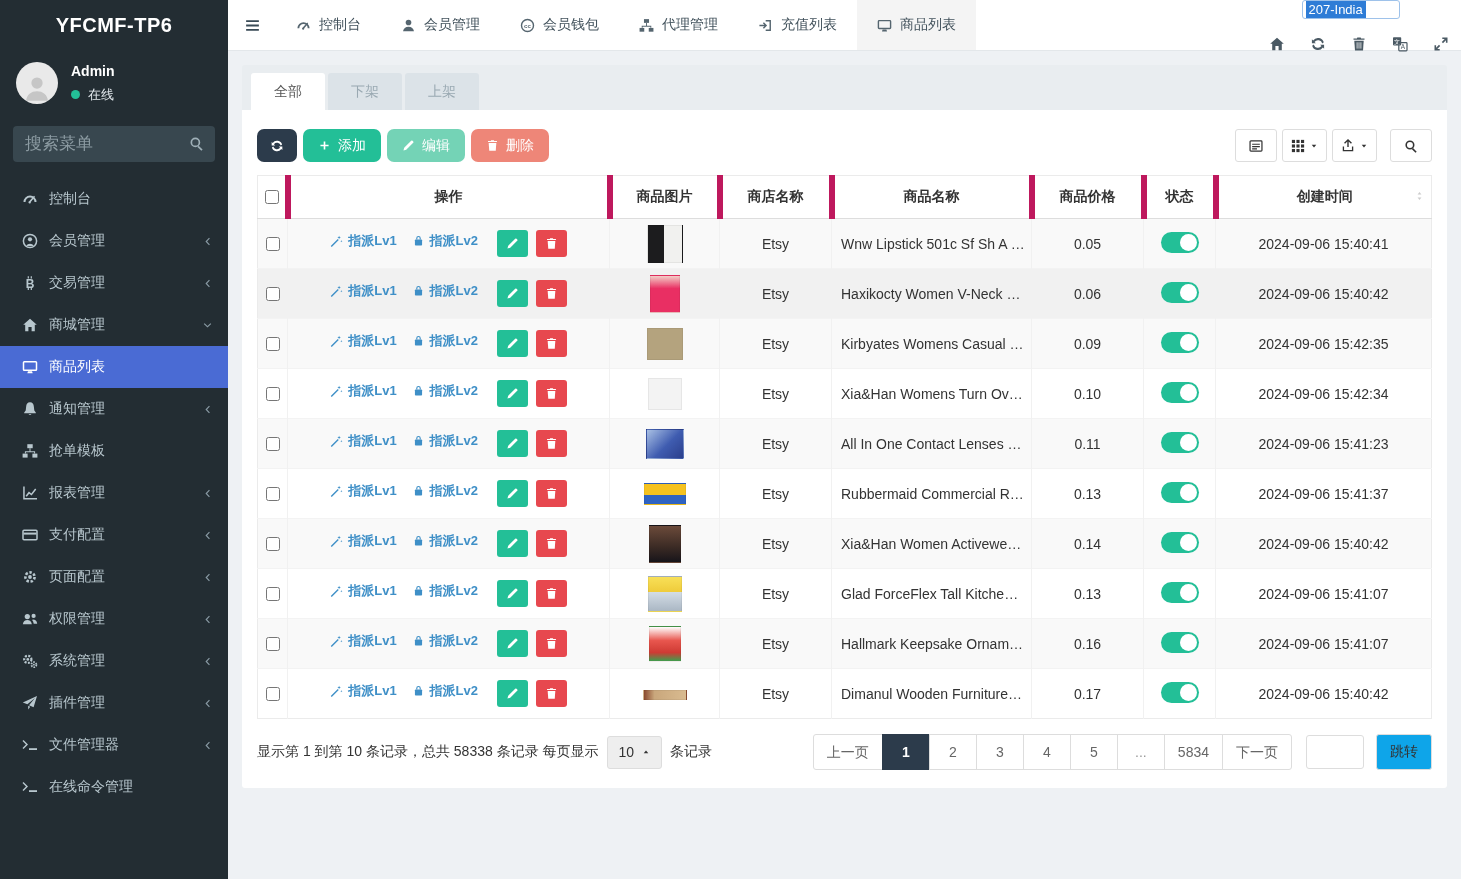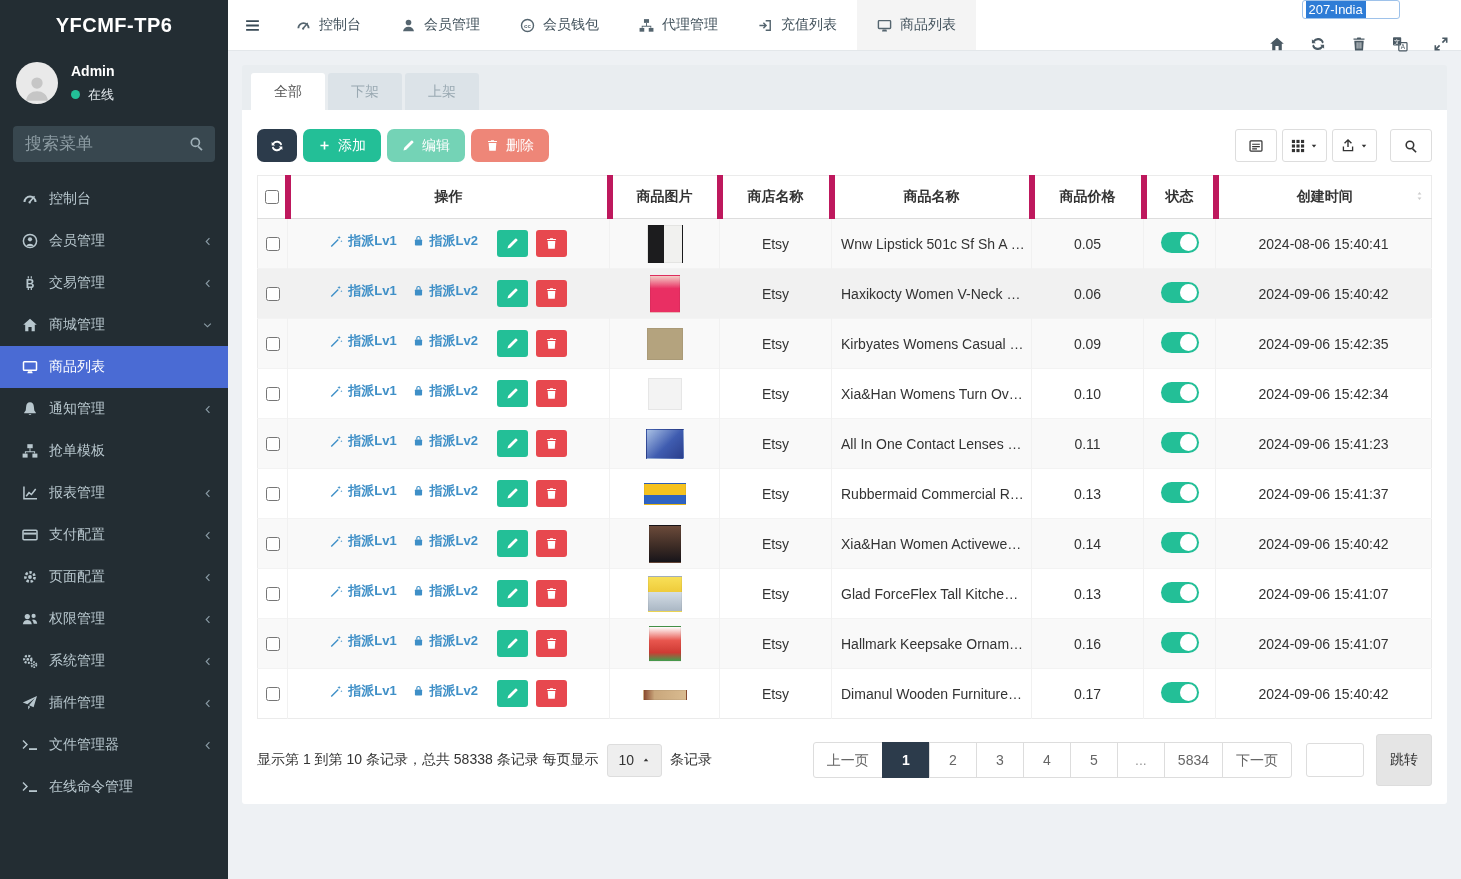--- a/index.html
+++ b/index.html
@@ -97,21 +97,21 @@
   .page-info{display:flex;align-items:center;gap:8px;}
   .page-size-btn{background:#eee;border:1px solid #ddd;border-radius:3px;height:31px;padding:0 11px;display:inline-flex;align-items:center;gap:8px;color:#333;cursor:pointer;font-size:14px;}
   .page-size-btn .caret{width:8px;height:8px;}
   .pagination{margin-left:auto;display:flex;list-style:none;padding:0;margin-top:0;margin-bottom:0;}
   .page-li{min-width:20px;height:34px;line-height:34px;padding:0 13px;border:1px solid #ddd;background:#fff;color:#666;text-align:center;cursor:pointer;margin-left:-1px;font-size:14px;user-select:none;}
   .page-li:first-child{border-radius:3px 0 0 3px;margin-left:0;}
   .page-li:last-child{border-radius:0 3px 3px 0;}
   .page-li.active{background:var(--dark-navy);border-color:var(--dark-navy);color:#fff;font-weight:bold;}
   .page-li.ellipsis{color:#999;cursor:default;}
   .jump-input{width:58px;height:34px;box-sizing:border-box;border:1px solid #ddd;border-radius:3px;margin-left:14px;background:#fff;outline:none;padding:0 6px;font-size:14px;}
-  .jump-btn{height:52px;border:1px solid #ddd;background:#e5e5e5;border-radius:3px;margin-left:12px;padding:0 13px;font-size:14px;color:#333;cursor:pointer;font-family:inherit;text-align:right;}
+  .jump-btn{height:36px;border:1px solid #ddd;background:#0ea5e9;border-radius:3px;margin-left:12px;padding:0 13px;font-size:14px;color:#333;cursor:pointer;font-family:inherit;text-align:right;}
 </style>
 </head>
 <body>
 
 <svg width="0" height="0" style="position:absolute" aria-hidden="true">
   <symbol id="i-gauge" viewBox="0 0 16 16">
       <path d="M1.5 11a6.5 6.5 0 0 1 13 0h-2a4.5 4.5 0 0 0-9 0z" fill="currentColor"></path>
       <path d="M7.2 10.2L12 4.8l1 1-4.2 5.2a1.2 1.2 0 1 1-1.6-.8z" fill="currentColor"></path>
     </symbol>
   <symbol id="i-user" viewBox="0 0 16 16">
@@ -620,21 +620,21 @@
         <svg class="ic">
                         <use href="#i-trash"></use>
                       </svg>
       </button>
     </td>
     <td><span class="thumb" style="width: 34px; height: 36px; background: linear-gradient(90deg, rgb(28, 28, 30) 0%, rgb(28, 28, 30) 48%, rgb(241, 241, 239) 48%, rgb(241, 241, 239) 100%);"></span></td>
     <td><span class="shop">Etsy</span></td>
     <td class="td-name"><span class="pname">Wnw Lipstick 501c Sf Sh A Si...</span></td>
     <td><span class="price">0.05</span></td>
     <td><span class="toggle"><span class="knob"></span></span></td>
-    <td><span class="created">2024-08-06 15:40:41</span></td>
+    <td><span class="created">2024-09-06 15:40:41</span></td>
   </tr>
 
   <tr class="hovered">
     <td><input type="checkbox" style=""></td>
     <td class="td-ops">
       <a class="op-link lv1">
         <svg class="ic">
                         <use href="#i-wand"></use>
                       </svg>
         <span class="op1">指派Lv1</span>

